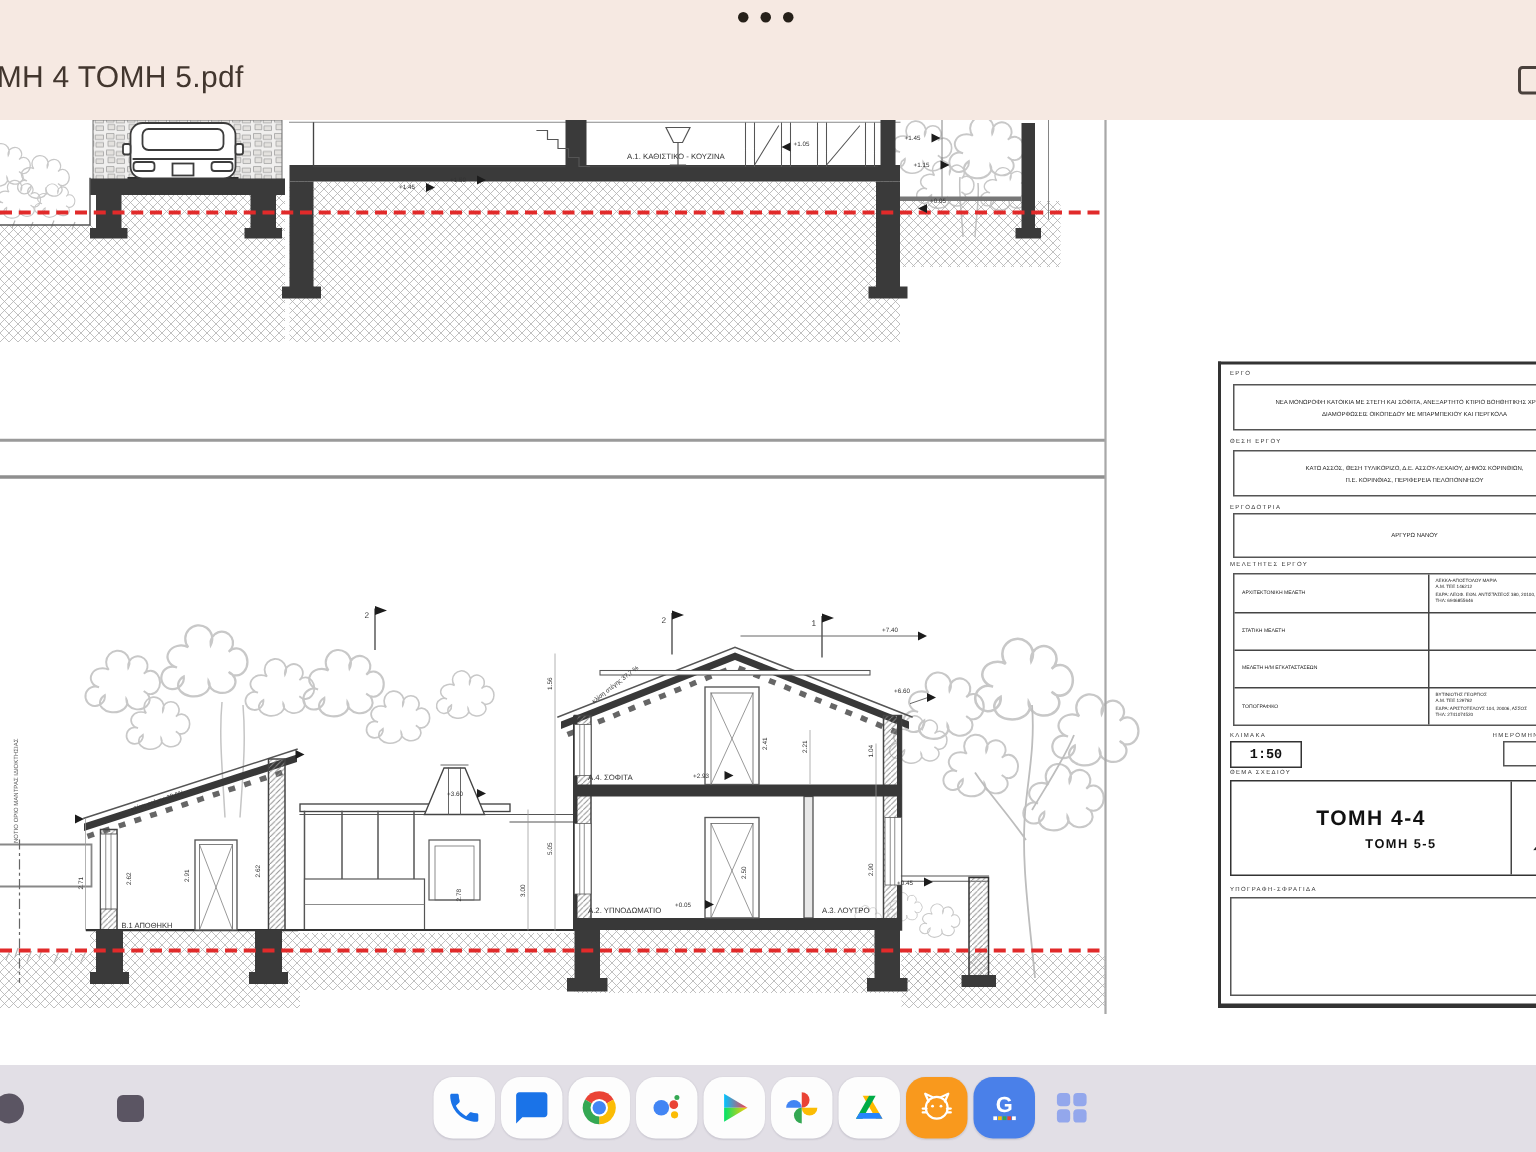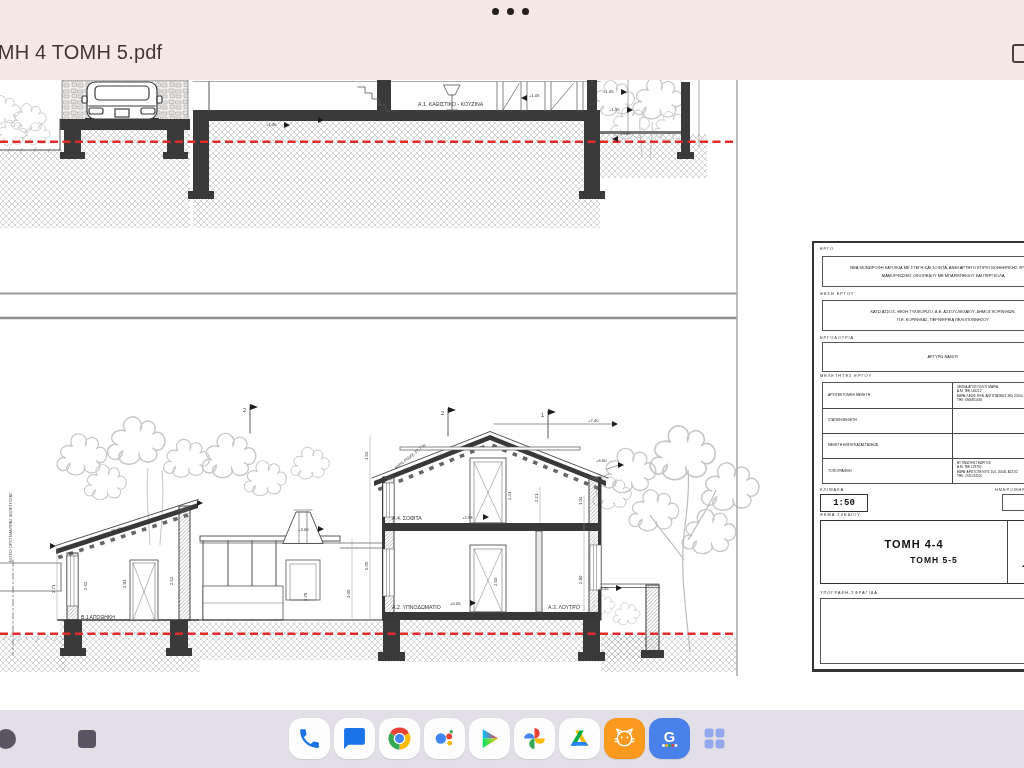--- a/index.html
+++ b/index.html
@@ -371,21 +371,21 @@
     <div class="abs ctr" style="left:6px;top:251px;width:46px;height:16px;border:1.5px solid #333;font-family:Liberation Mono, monospace;">
       <div style="font-size:9px;font-weight:bold;color:#111;">1:50</div>
     </div>
     <div class="abs plabel" style="left:181px;top:244px;">ΗΜΕΡΟΜΗΝΙΑ</div>
     <div class="abs pbox" style="left:188px;top:251px;width:40px;height:15px;"></div>
 
     <div class="abs plabel" style="left:6px;top:269px;">ΘΕΜΑ ΣΧΕΔΙΟΥ</div>
     <div class="abs" style="left:6px;top:277px;width:242px;height:62px;border:1.5px solid #333;">
       <div class="abs" style="left:186px;top:0;bottom:0;border-left:1.2px solid #444;"></div>
       <div class="abs ctr" style="left:0;top:0;width:186px;height:100%;">
-        <div style="font-size:11px;font-weight:bold;letter-spacing:1px;color:#111;line-height:1.6;">ΤΟΜΗ 4-4</div>
+        <div style="font-size:14px;font-weight:bold;letter-spacing:1px;color:#111;line-height:1.6;">ΤΟΜΗ 4-4</div>
         <div style="font-size:8.5px;font-weight:bold;letter-spacing:1px;color:#111;line-height:1.6;margin-left:40px;">ΤΟΜΗ 5-5</div>
       </div>
       <div class="abs" style="left:201px;top:18px;width:22px;height:28px;background:#242424;clip-path:polygon(100% 0,100% 100%,0 100%);"></div>
     </div>
 
     <div class="abs plabel" style="left:6px;top:347px;">ΥΠΟΓΡΑΦΗ-ΣΦΡΑΓΙΔΑ</div>
     <div class="abs pbox" style="left:6px;top:355px;width:242px;height:64px;"></div>
   </div>
 
   <div class="header">

